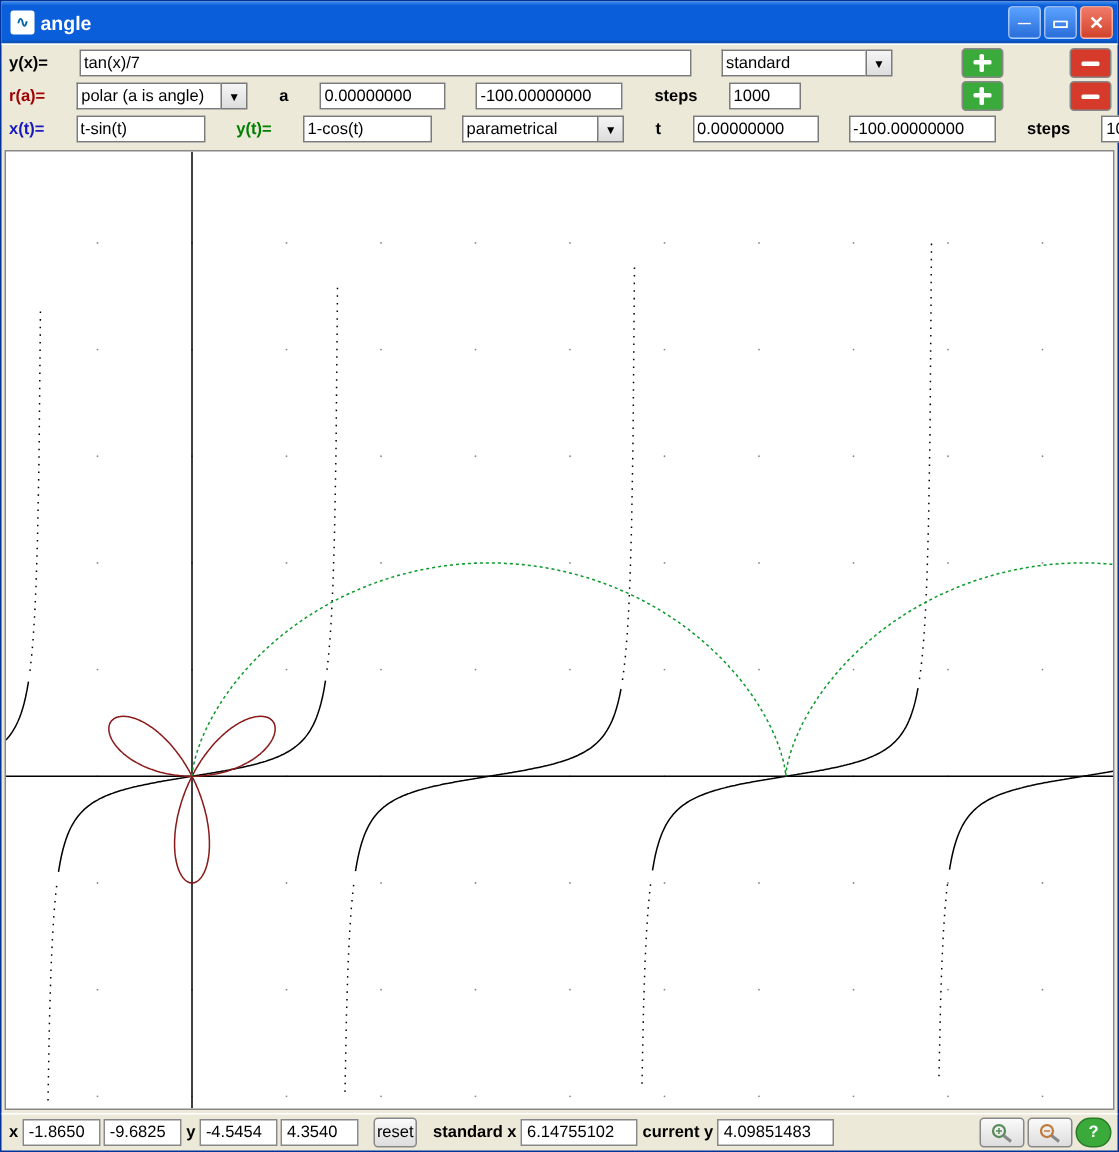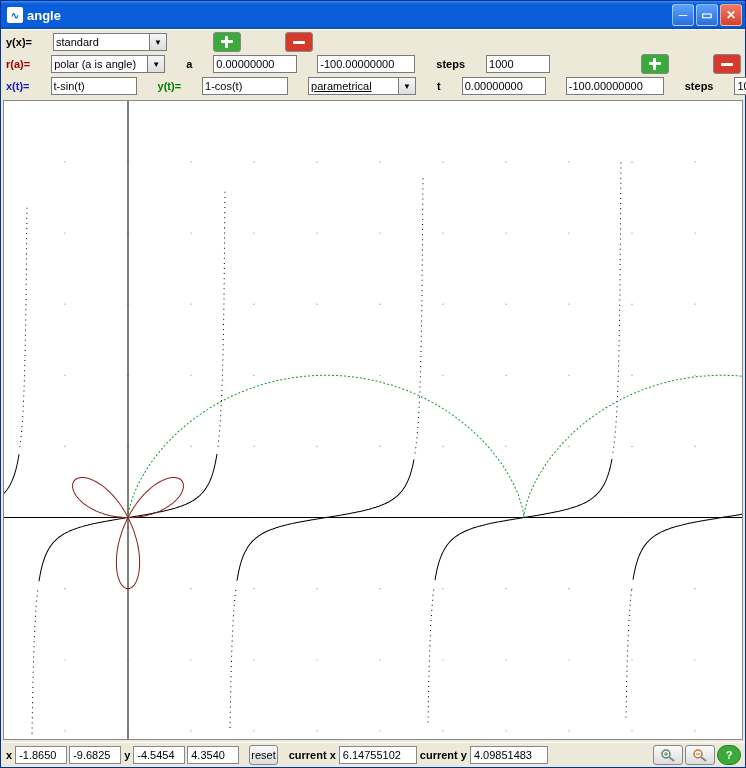--- a/index.html
+++ b/index.html
@@ -151,20 +151,21 @@
     <span class="spacer"></span>
     <span class="winbtn min">─</span>
     <span class="winbtn max">▭</span>
     <span class="winbtn close">✕</span>
   </div>
 
   <div class="toolbar">
 
     <div class="row">
       <span class="lbl black">y(x)=</span>
+      <input type="text" style="flex: 1 1 0%;" value="tan(x)/7">
       <span class="combo">
         <input type="text" style="width: 96px;" readonly="" value="standard">
         <span class="dd">▼</span>
       </span>
       <span style="width:6px"></span>
       <span class="sqbtn add">
           <span class="plus"></span>
         </span>
       <span style="width:4px"></span>
       <span class="sqbtn rem">
@@ -175,38 +176,38 @@
     <div class="row">
       <span class="lbl red">r(a)=</span>
       <span class="combo">
         <input type="text" style="width: 96px;" readonly="" value="polar (a is angle)">
         <span class="dd">▼</span>
       </span>
       <span class="lbl black">a</span>
       <input type="text" style="width: 84px;" value="0.00000000">
       <input type="text" style="width: 98px;" value="-100.00000000">
       <span class="lbl black">steps</span>
-      <input type="text" style="width: 64px;" value="1000">
+      <input type="text" style="width: 48px;" value="1000">
       <span style="flex:1"></span>
       <span class="sqbtn add">
           <span class="plus"></span>
         </span>
       <span style="width:4px"></span>
       <span class="sqbtn rem">
           <span class="bar"></span>
         </span>
     </div>
 
     <div class="row">
       <span class="lbl blue">x(t)=</span>
       <input type="text" style="width: 86px;" value="t-sin(t)">
       <span class="lbl green">y(t)=</span>
       <input type="text" style="width: 86px;" value="1-cos(t)">
       <span class="combo">
-        <input type="text" style="width: 90px; text-decoration: underline;" readonly="" value="parametrical">
+        <input type="text" style="width: 90px;" readonly="" value="parametrical">
         <span class="dd">▼</span>
       </span>
       <span class="lbl black">t</span>
       <input type="text" style="width: 84px;" value="0.00000000">
       <input type="text" style="width: 98px;" value="-100.00000000">
       <span class="lbl black">steps</span>
       <input type="text" style="width: 48px;" value="10000">
       <span style="flex:1"></span>
       <span class="sqbtn add">
           <span class="plus"></span>
@@ -331,21 +332,21 @@
   <div class="statusbar">
     <span class="lbl">x</span>
     <input type="text" class="val" style="width: 52px;" value="-1.8650">
     <input type="text" class="val" style="width: 52px;" value="-9.6825">
     <span class="lbl">y</span>
     <input type="text" class="val" style="width: 52px;" value="-4.5454">
     <input type="text" class="val" style="width: 52px;" value="4.3540">
     <span style="width:6px"></span>
     <span class="btn">reset</span>
     <span style="width:6px"></span>
-    <span class="lbl">current x</span>
+    <span class="lbl">standard x</span>
     <input type="text" class="val" style="width: 78px;" readonly="" value="6.14755102">
     <span class="lbl">current y</span>
     <input type="text" class="val" style="width: 78px;" readonly="" value="4.09851483">
     <span style="flex:1"></span>
     <span class="icobtn">
       <svg width="16" height="14">
           <circle cx="6" cy="6" r="4" stroke="#5a8a5a" stroke-width="1.5" fill="none"></circle>
           <line x1="9" y1="9" x2="14" y2="13" stroke="#888" stroke-width="2"></line>
           <line x1="4" y1="6" x2="8" y2="6" stroke="#5a8a5a"></line>
           <line x1="6" y1="4" x2="6" y2="8" stroke="#5a8a5a"></line>

